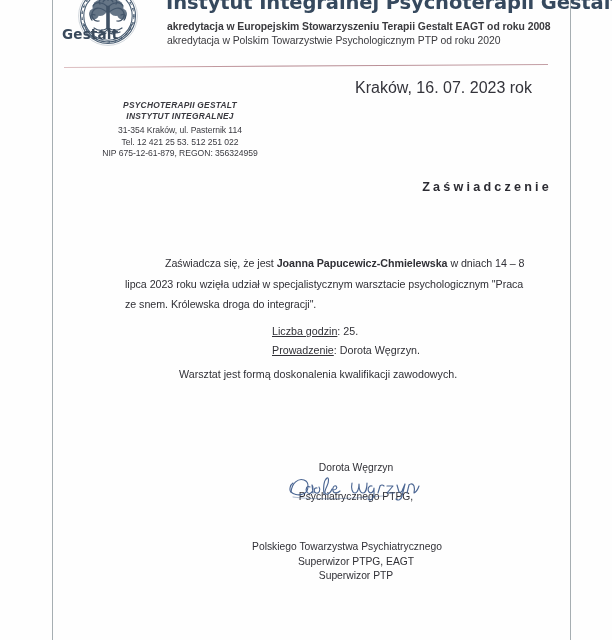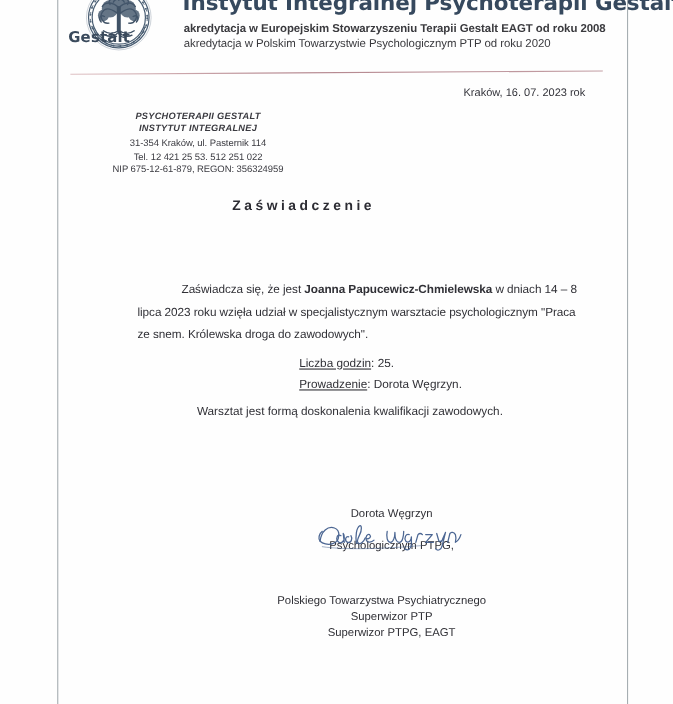--- a/index.html
+++ b/index.html
@@ -101,21 +101,21 @@
     transform-origin: left center;
     opacity: .85;
   }
 
   
   .date-line {
     position: absolute;
     left: 0; top: 79px;
     width: 532px;
     text-align: right;
-    font-size: 10px;
+    font-size: 16px;
     color: #33333a;
   }
 
   
   .address {
     position: absolute;
     left: 72px;
     top: 100px;
     width: 216px;
     text-align: center;
@@ -133,21 +133,21 @@
     line-height: 11.5px;
     letter-spacing: -.05px;
   }
   .address .a-gap { height: 3px; }
 
   
   .doc-title {
     position: absolute;
     left: 0; top: 180px;
     width: 552px;
-    text-align: center;
+    text-align: right;
     font-size: 12.6px;
     font-weight: bold;
     letter-spacing: 3.2px;
     color: #2c2c33;
   }
 
   
   .body-block {
     position: absolute;
     left: 165px;
@@ -293,36 +293,36 @@
     <div class="a-line">31-354 Kraków, ul. Pasternik 114</div>
     <div class="a-line">Tel. 12 421 25 53.  512 251 022</div>
     <div class="a-line">NIP  675-12-61-879, REGON: 356324959</div>
   </div>
 
   <div class="doc-title">Zaświadczenie</div>
 
   <div class="body-block">
     <div class="body-line"><span>Zaświadcza się, że jest </span><span class="bold-name">Joanna Papucewicz-Chmielewska</span><span>  w dniach 14 – 8</span></div>
     <div class="body-line body-line-2">lipca 2023 roku wzięła udział   w specjalistycznym warsztacie psychologicznym "Praca</div>
-    <div class="body-line body-line-3">ze snem. Królewska droga do zawodowych".</div>
+    <div class="body-line body-line-3">ze snem. Królewska droga do integracji".</div>
   </div>
 
   <div class="stat-row stat-hours"><span class="u">Liczba godzin</span><span>: 25.</span></div>
 
   <div class="stat-row stat-lead"><span class="u">Prowadzenie</span><span>: Dorota Węgrzyn.</span></div>
 
   <div class="closing-line">Warsztat jest formą doskonalenia kwalifikacji zawodowych.</div>
 
   <div class="sig-block">
     <div class="sig-line sig-name">Dorota Węgrzyn</div>
     <div class="sig-line" style="height:14px"></div>
-    <div class="sig-line">Psychologicznym PTPG,</div>
+    <div class="sig-line">Psychiatrycznego PTPG,</div>
     <div class="sig-line sig-wide">Polskiego Towarzystwa Psychiatrycznego</div>
+    <div class="sig-line">Superwizor PTPG, EAGT</div>
     <div class="sig-line">Superwizor PTP</div>
-    <div class="sig-line">Superwizor PTPG, EAGT</div>
   </div>
 
   <div class="signature">
     <svg width="132" height="30" viewBox="0 0 132 30" xmlns="http://www.w3.org/2000/svg">
       <g fill="none" stroke="#3d5a8a" stroke-width="1.15" stroke-linecap="round" stroke-linejoin="round" opacity=".92">
 
         <path d="M3 18 C4 9, 10 4, 16 6 C22 8, 21 18, 15 20 C10 22, 5 20, 3 18 Z"></path>
         <path d="M3 18 C1 16, 2 11, 5 9"></path>
 
         <path d="M22 13 C19 11, 17 15, 19 18 C21 21, 25 19, 25 15 C25 12, 24 11, 24 11 L25 19"></path>

